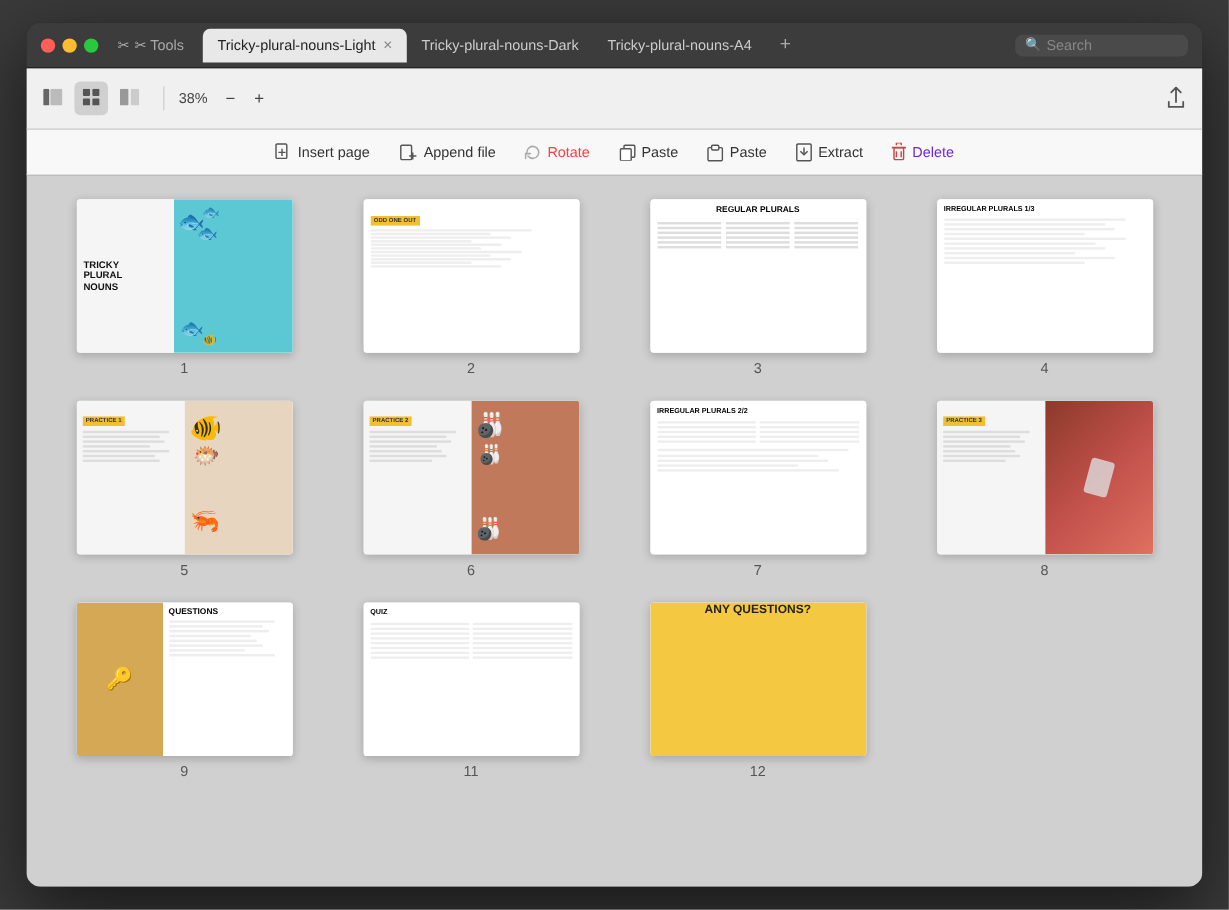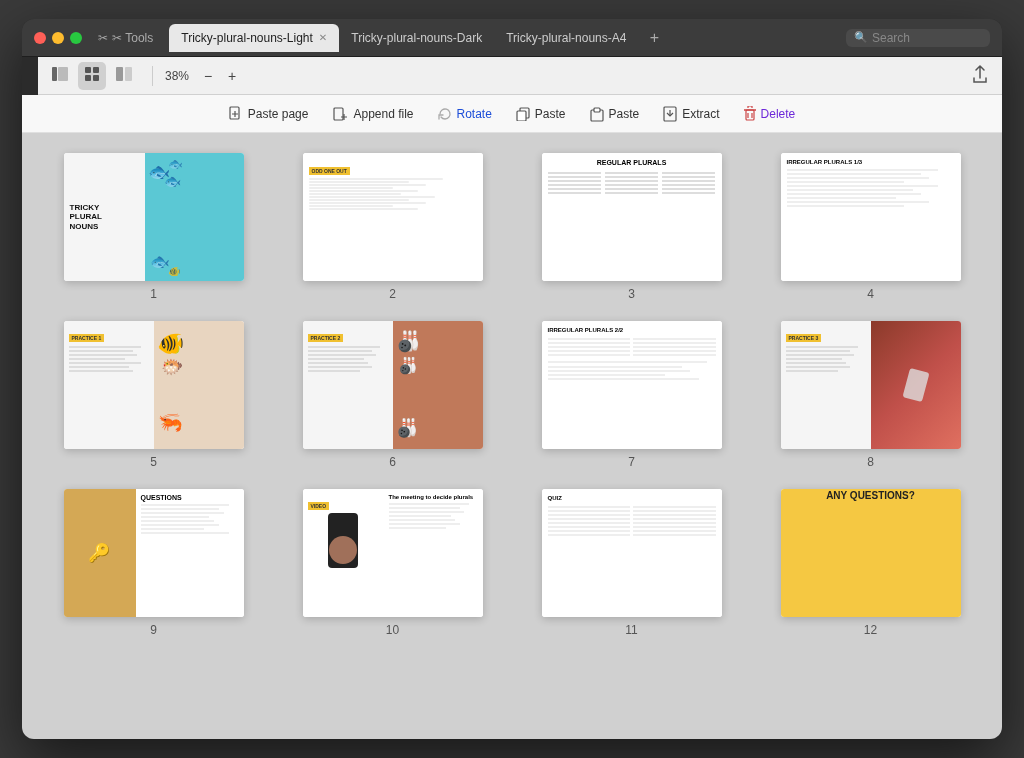--- a/index.html
+++ b/index.html
@@ -108,28 +108,27 @@
       border: none;
       outline: none;
       color: #ccc;
       font-size: 12px;
       width: 110px;
     }
     .search-box input::placeholder { color: #888; }
     
     .toolbar {
       background: #f0f0f0;
-      height: 38px;
+      height: 51px;
       display: flex;
       align-items: center;
       padding: 0 8px;
       gap: 2px;
       flex-shrink: 0;
       border-bottom: 1px solid #d0d0d0;
-      margin-left: 16px;
     }
     .toolbar-left {
       display: flex;
       align-items: center;
       gap: 4px;
       margin-right: 8px;
     }
     .toolbar-icon-btn {
       width: 28px;
       height: 28px;
@@ -485,36 +484,36 @@
     </div>
   </div>
 
   <div class="action-toolbar">
     <div class="action-btn">
       <svg width="14" height="16" viewBox="0 0 14 16">
           <rect x="1" y="1" width="9" height="12" rx="1" stroke="#555" stroke-width="1.2" fill="none"></rect>
           <line x1="6" y1="5" x2="6" y2="11" stroke="#555" stroke-width="1.2"></line>
           <line x1="3" y1="8" x2="9" y2="8" stroke="#555" stroke-width="1.2"></line>
         </svg>
-      <span>Paste page</span>
+      <span>Insert page</span>
     </div>
     <div class="action-btn">
       <svg width="16" height="16" viewBox="0 0 16 16">
           <rect x="2" y="2" width="9" height="12" rx="1" stroke="#555" stroke-width="1.2" fill="none"></rect>
           <line x1="12" y1="8" x2="12" y2="14" stroke="#555" stroke-width="1.2"></line>
           <line x1="9" y1="11" x2="15" y2="11" stroke="#555" stroke-width="1.2"></line>
         </svg>
       <span>Append file</span>
     </div>
     <div class="action-btn disabled">
       <svg width="14" height="14" viewBox="0 0 14 14">
           <path d="M2 7a5 5 0 1 1 1 3" stroke="#aaa" stroke-width="1.3" fill="none" stroke-linecap="round"></path>
           <polyline points="1,12 1,8 5,8" stroke="#aaa" stroke-width="1.3" fill="none" stroke-linecap="round"></polyline>
         </svg>
-      <span style="color:#1d4ed8">Rotate</span>
+      <span style="color:#ef4444">Rotate</span>
     </div>
     <div class="action-btn">
       <svg width="14" height="14" viewBox="0 0 14 14">
           <rect x="4" y="1" width="9" height="10" rx="1" stroke="#555" stroke-width="1.2" fill="none"></rect>
           <rect x="1" y="4" width="9" height="10" rx="1" stroke="#555" stroke-width="1.2" fill="white"></rect>
         </svg>
       <span>Paste</span>
     </div>
     <div class="action-btn">
       <svg width="14" height="16" viewBox="0 0 14 16">
@@ -757,43 +756,20 @@
               <div class="p9-line" style="height:2px;background:#eee;margin:2px 0;width:75%"></div>
               <div class="p9-line" style="height:2px;background:#eee;margin:2px 0;width:80%"></div>
               <div class="p9-line" style="height:2px;background:#eee;margin:2px 0;width:65%"></div>
               <div class="p9-line" style="height:2px;background:#eee;margin:2px 0;width:90%"></div>
             </div>
           </div>
         </div>
         <span class="page-number">9</span>
       </div>
 
-      <div class="page-item">
-        <div class="page-thumb">
-          <div class="page-content">
-            <div class="p10-left">
-              <div class="p10-tag">VIDEO</div>
-              <div class="p10-phone">
-                <div class="p10-face"></div>
-              </div>
-            </div>
-            <div class="p10-right">
-              <div class="p10-title">The meeting to decide plurals</div>
-              <div class="p10-line" style="height:2px;background:#eee;margin:2px 0;width:90%"></div>
-              <div class="p10-line" style="height:2px;background:#eee;margin:2px 0;width:80%"></div>
-              <div class="p10-line" style="height:2px;background:#eee;margin:2px 0;width:85%"></div>
-              <div class="p10-line" style="height:2px;background:#eee;margin:2px 0;width:70%"></div>
-              <div class="p10-line" style="height:2px;background:#eee;margin:2px 0;width:75%"></div>
-              <div class="p10-line" style="height:2px;background:#eee;margin:2px 0;width:80%"></div>
-              <div class="p10-line" style="height:2px;background:#eee;margin:2px 0;width:65%"></div>
-            </div>
-          </div>
-        </div>
-        <span class="page-number">10</span>
-      </div>
 
       <div class="page-item">
         <div class="page-thumb">
           <div class="page-content p11-bg">
             <div class="p11-title">QUIZ</div>
             <div class="p11-cols">
               <div class="p11-col">
                 <div class="p11-line" style="height:2px;background:#eee;margin:2px 0"></div>
                 <div class="p11-line" style="height:2px;background:#eee;margin:2px 0"></div>
                 <div class="p11-line" style="height:2px;background:#eee;margin:2px 0"></div>

